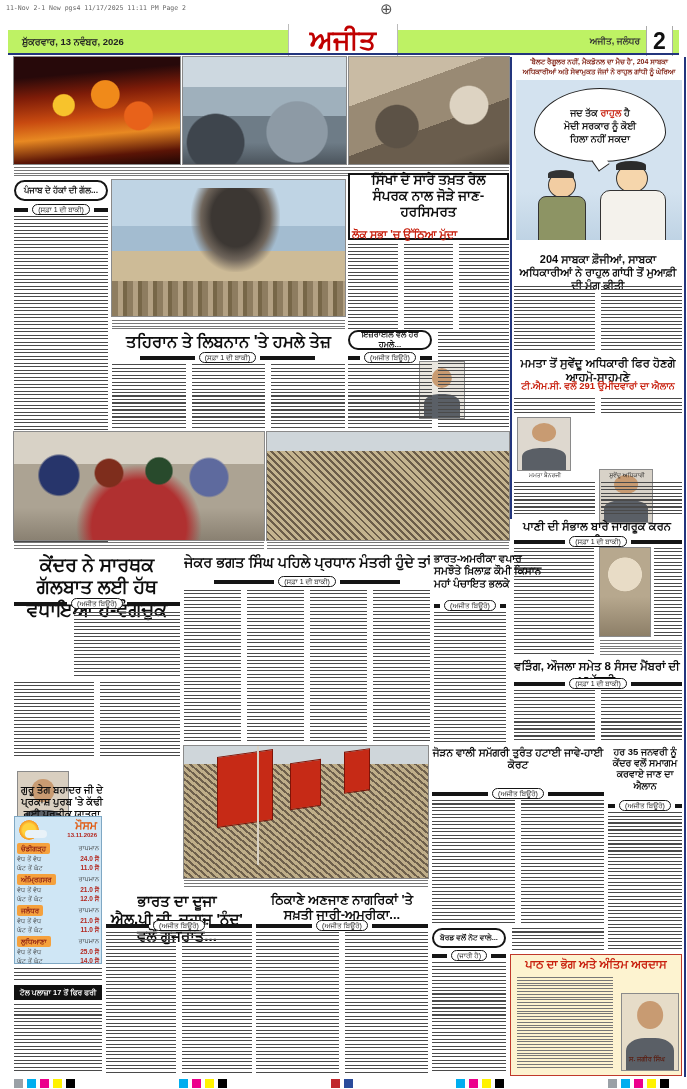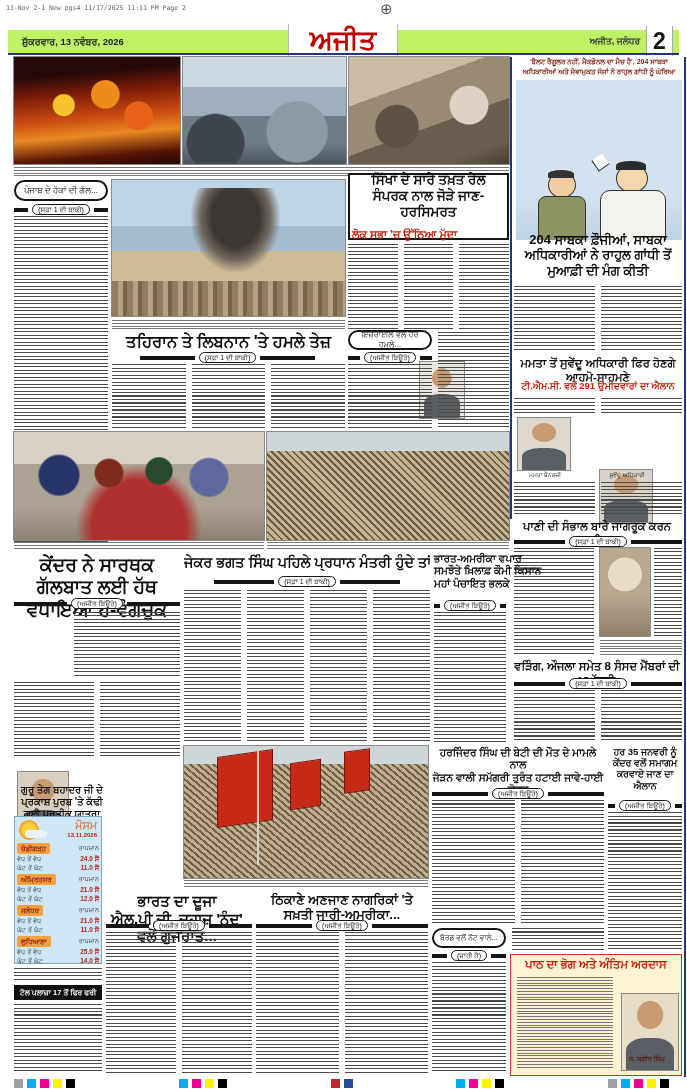--- a/index.html
+++ b/index.html
@@ -11,21 +11,21 @@
   .cap{background:repeating-linear-gradient(#777 0 1px,transparent 1px 2.8px)}
   .cols{display:flex;gap:6px}
   .cols>i{flex:1;background:repeating-linear-gradient(#4a4a4a 0 1px,transparent 1px 3.5px)}
   .hl{font-weight:bold;color:#0d0d0d;text-align:center;line-height:1.18}
   .red{color:#c8200e}
   .pillrow{display:flex;align-items:center;gap:4px}
   .pbar{flex:1;height:4px;background:#151515}
   .pill{font-size:7px;border:1px solid #151515;border-radius:8px;padding:0 5px;
         white-space:nowrap;background:#fff;line-height:9px}
   .box{border:2px solid #151515;border-radius:11px;display:flex;align-items:center;
-       justify-content:center;font-weight:normal;text-align:center;background:#fff}
+       justify-content:center;font-weight:bold;text-align:center;background:#fff}
   .photo{outline:1px solid #8a8a8a}
   .vline{background:#23357d}
   .hline{background:#23357d}
   .port{position:relative;overflow:hidden}
   .port:after{content:"";position:absolute;left:50%;top:10%;width:46%;height:36%;
        transform:translateX(-50%);border-radius:50%;background:#c89b72}
   .port:before{content:"";position:absolute;left:8%;bottom:0;width:84%;height:42%;
        border-radius:40% 40% 0 0;background:#5a5f66}
   .flag{position:absolute;background:#c62a16;transform:skewY(-8deg);outline:1px solid #7e1407}
   .chip{background:#f5a13d;color:#8c1d12;font-weight:bold;font-size:7px;padding:1px 4px;border-radius:2px}
@@ -74,37 +74,44 @@
 <div class="ab vline" style="left:510px;top:57px;width:2px;height:462px"></div>
 <div class="ab vline" style="left:684px;top:57px;width:2px;height:1020px"></div>
 
 <div class="ab" style="left:516px;top:57px;width:166px;height:185px">
   <div style="font-size:7px;font-weight:bold;color:#7c1a0c;text-align:center;line-height:10px">
     <div>'ਬੈਲਟ ਰੈਗੂਲਰ ਨਹੀਂ, ਮੈਕਡੋਨਲ ਦਾ ਮੈਚ ਹੈ', 204 ਸਾਬਕਾ</div>
     <div>ਅਧਿਕਾਰੀਆਂ ਅਤੇ ਸੇਵਾਮੁਕਤ ਜੱਜਾਂ ਨੇ ਰਾਹੁਲ ਗਾਂਧੀ ਨੂੰ ਘੇਰਿਆ</div>
   </div>
   <div style="position:relative;margin-top:3px;height:160px;background:linear-gradient(#d3e2ef 0 70%,#bfd3e4);overflow:hidden">
 
+    <div style="position:absolute;left:18px;top:8px;width:130px;height:72px;background:#fff;border:1.5px solid #222;
+                border-radius:50% 50% 50% 50% / 60% 60% 40% 40%;display:flex;flex-direction:column;
+                align-items:center;justify-content:center;font-weight:bold;font-size:9.5px;line-height:13px;text-align:center">
+      <div><span>ਜਦ ਤੱਕ </span><span class="red">ਰਾਹੁਲ</span><span> ਹੈ</span></div>
+      <div>ਮੋਦੀ ਸਰਕਾਰ ਨੂੰ ਕੋਈ</div>
+      <div>ਹਿਲਾ ਨਹੀਂ ਸਕਦਾ</div>
+    </div>
     <div style="position:absolute;left:78px;top:76px;width:12px;height:12px;background:#fff;border-right:1.5px solid #222;border-bottom:1.5px solid #222;transform:rotate(55deg)"></div>
 
     <div style="position:absolute;left:18px;top:92px;width:56px;height:70px">
       <div style="position:absolute;left:14px;top:0;width:26px;height:24px;border-radius:50%;background:#f2cda2;border:1px solid #333"></div>
       <div style="position:absolute;left:14px;top:-2px;width:26px;height:8px;border-radius:50% 50% 0 0;background:#333"></div>
       <div style="position:absolute;left:4px;top:24px;width:46px;height:44px;border-radius:8px 8px 0 0;background:#8d9464;border:1px solid #333"></div>
     </div>
 
     <div style="position:absolute;left:82px;top:84px;width:70px;height:78px">
       <div style="position:absolute;left:18px;top:0;width:30px;height:27px;border-radius:50%;background:#f6d6ac;border:1px solid #333"></div>
       <div style="position:absolute;left:18px;top:-3px;width:30px;height:9px;border-radius:50% 50% 0 0;background:#2b2b2b"></div>
       <div style="position:absolute;left:2px;top:26px;width:64px;height:52px;border-radius:10px 10px 0 0;background:#f4f2ec;border:1px solid #333"></div>
     </div>
   </div>
 </div>
 
-<div class="ab hl" style="left:514px;top:232px;width:168px;font-size:13px">204 ਸਾਬਕਾ ਫ਼ੌਜੀਆਂ, ਸਾਬਕਾ ਅਧਿਕਾਰੀਆਂ ਨੇ ਰਾਹੁਲ ਗਾਂਧੀ ਤੋਂ ਮੁਆਫ਼ੀ ਦੀ ਮੰਗ ਕੀਤੀ</div>
+<div class="ab hl" style="left:514px;top:253px;width:168px;font-size:11px">204 ਸਾਬਕਾ ਫ਼ੌਜੀਆਂ, ਸਾਬਕਾ ਅਧਿਕਾਰੀਆਂ ਨੇ ਰਾਹੁਲ ਗਾਂਧੀ ਤੋਂ ਮੁਆਫ਼ੀ ਦੀ ਮੰਗ ਕੀਤੀ</div>
 <div class="ab cols" style="left:514px;top:286px;width:168px;height:66px">
     <i></i>
     <i></i>
   </div>
 
 <div class="ab hl" style="left:514px;top:357px;width:168px;font-size:11.5px">ਮਮਤਾ ਤੋਂ ਸੁਵੇਂਦੂ ਅਧਿਕਾਰੀ ਫਿਰ ਹੋਣਗੇ ਆਹਮੋ-ਸਾਹਮਣੇ</div>
 <div class="ab hl red" style="left:514px;top:380px;width:168px;font-size:9.5px">ਟੀ.ਐਮ.ਸੀ. ਵਲੋਂ 291 ਉਮੀਦਵਾਰਾਂ ਦਾ ਐਲਾਨ</div>
 <div class="ab cols" style="left:514px;top:398px;width:168px;height:18px">
     <i></i>
     <i></i>
@@ -222,21 +229,21 @@
     <i></i>
     <i></i>
   </div>
 
 <div class="ab hl" style="left:14px;top:784px;width:96px;font-size:10px">ਗੁਰੂ ਤੇਗ ਬਹਾਦਰ ਜੀ ਦੇ ਪ੍ਰਕਾਸ਼ ਪੁਰਬ 'ਤੇ ਕੱਢੀ ਗਈ ਪ੍ਰਤੀਕ ਯਾਤਰਾ</div>
 <div class="ab" style="left:14px;top:816px;width:88px;height:148px;background:#cfe6f5;border:1px solid #7fa8c4;padding:2px;box-sizing:border-box">
   <div style="position:relative;height:22px">
     <div style="position:absolute;left:2px;top:1px;width:20px;height:20px;border-radius:50%;
                 background:radial-gradient(circle,#ffd23d 0 45%,#f5911e 70%,transparent 71%)"></div>
     <div style="position:absolute;left:8px;top:11px;width:22px;height:8px;border-radius:6px;background:#e9f2f8"></div>
-    <div style="position:absolute;right:2px;top:0;font-size:11px;font-weight:normal;color:#e05a10">ਮੌਸਮ</div>
+    <div style="position:absolute;right:2px;top:0;font-size:11px;font-weight:bold;color:#e05a10">ਮੌਸਮ</div>
     <div style="position:absolute;right:2px;top:13px;font-size:6px;color:#b3261e;font-weight:bold">13.11.2026</div>
   </div>
   <div style="margin-top:2px">
     <div class="wrow">
         <span class="chip">ਚੰਡੀਗੜ੍ਹ</span>
         <span>ਤਾਪਮਾਨ</span>
       </div>
     <div class="wrow">
         <span>ਵੱਧ ਤੋਂ ਵੱਧ</span>
         <span class="wval">24.0 ਸੈਂ</span>
@@ -320,21 +327,20 @@
      background:linear-gradient(#cfd6da 0 14%, transparent 14%),
                 repeating-linear-gradient(40deg,#6e604c 0 2px,#bfae89 2px 5px)">
   <div class="flag" style="left:14%;top:6%;width:22%;height:52%"></div>
   <div class="flag" style="left:44%;top:12%;width:12%;height:34%"></div>
   <div class="flag" style="left:66%;top:4%;width:10%;height:30%"></div>
   <div style="position:absolute;left:30%;top:0;width:2px;height:90%;background:#d8d2c6"></div>
 </div>
 <div class="ab cap" style="left:184px;top:880px;width:244px;height:8px"></div>
 
 <div class="ab hl" style="left:432px;top:746px;width:172px;font-size:10.5px">
-  <div>ਹਰਜਿੰਦਰ ਸਿੰਘ ਦੀ ਬੇਟੀ ਦੀ ਮੌਤ ਦੇ ਮਾਮਲੇ ਨਾਲ</div>
   <div>ਜੋੜਨ ਵਾਲੀ ਸਮੱਗਰੀ ਤੁਰੰਤ ਹਟਾਈ ਜਾਵੇ-ਹਾਈ ਕੋਰਟ</div>
 </div>
 <div class="ab pillrow" style="left:432px;top:788px;width:172px">
   <span class="pbar"></span>
     <span class="pill">(ਅਜੀਤ ਬਿਊਰੋ)</span>
     <span class="pbar"></span>
 </div>
 <div class="ab cols" style="left:432px;top:800px;width:172px;height:124px">
     <i></i>
     <i></i>

